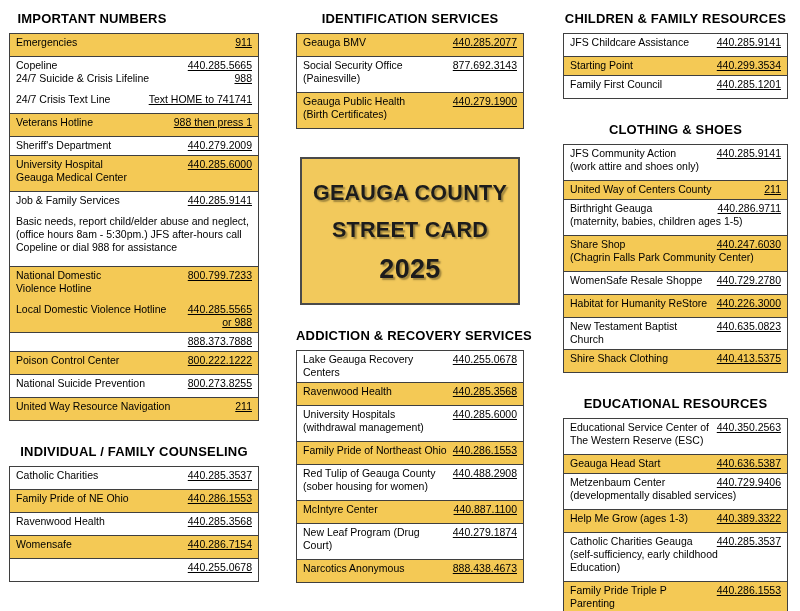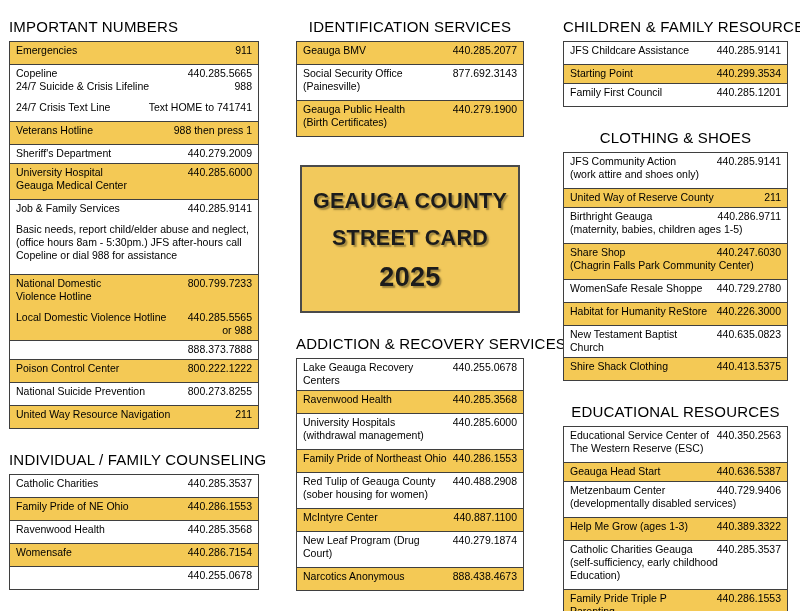--- a/index.html
+++ b/index.html
@@ -9,38 +9,38 @@
     font-family:"Liberation Sans","DejaVu Sans",sans-serif;
     -webkit-font-smoothing:antialiased;
   }
   .page{position:relative;width:800px;height:611px;overflow:hidden;background:#fff;}
   .col{position:absolute;top:0;}
   #col-0{left:9px;width:250px;}
   #col-1{left:296px;width:228px;}
   #col-2{left:563px;width:225px;}
 
   .sec-title{
-    font-weight:normal;font-size:15px;line-height:14px;text-align:center;
-    margin:20px 0 7px;letter-spacing:.2px;white-space:nowrap;
+    font-weight:bold;font-size:13px;line-height:14px;text-align:center;
+    margin:12px 0 7px;letter-spacing:.2px;white-space:nowrap;
   }
   
   #col-0 .sec-title.first{padding-right:84px;}
   .tbl + .sec-title, .card + .sec-title{margin-top:24px;}
 
   .tbl{border:1px solid #3f3f3f;background:#fff;}
   .row{
     padding:2px 6px 3px;border-bottom:1px solid #3f3f3f;
     font-size:10.5px;line-height:13px;background:var(--row-white,#fff);
   }
   .row:last-child{border-bottom:none;}
   .row.hl{background:var(--hl,#f4c955);}
   .row.pb1{padding-bottom:7px;}
   .row.pb2{padding-bottom:12px;}
   .pair{overflow:hidden;}
-  .pair .val{float:right;text-align:right;white-space:pre-line;margin-left:4px;}
+  .pair .val{float:right;text-align:right;white-space:pre-line;margin-left:4px;text-decoration:underline;}
   .pair .lab{white-space:pre-line;}
   .note{white-space:pre-line;}
   .gap{height:8px;}
 
   .card{
     margin:28px auto 0;box-sizing:border-box;width:220px;height:148px;
     border:2px solid #4a4a4a;background:var(--card,#f2c95c);
     display:flex;flex-direction:column;align-items:center;justify-content:center;
     row-gap:13px;
   }
@@ -184,21 +184,21 @@
           <div class="pair"><span class="val">440.285.1201</span><span class="lab">Family First Council</span></div>
         </div>
       </div>
       <div class="sec-title">CLOTHING &amp; SHOES</div>
       <div class="tbl">
         <div class="row wh pb1">
           <div class="pair"><span class="val">440.285.9141</span><span class="lab">JFS Community Action
 (work attire and shoes only)</span></div>
         </div>
         <div class="row hl">
-          <div class="pair"><span class="val">211</span><span class="lab">United Way of Reserve County</span></div>
+          <div class="pair"><span class="val">211</span><span class="lab">United Way of Centers County</span></div>
         </div>
         <div class="row wh pb1">
           <div class="pair"><span class="val">440.286.9711</span><span class="lab">Birthright Geauga
 (maternity, babies, children ages 1-5)</span></div>
         </div>
         <div class="row hl pb1">
           <div class="pair"><span class="val">440.247.6030</span><span class="lab">Share Shop
 (Chagrin Falls Park Community Center)</span></div>
         </div>
         <div class="row wh pb1">

